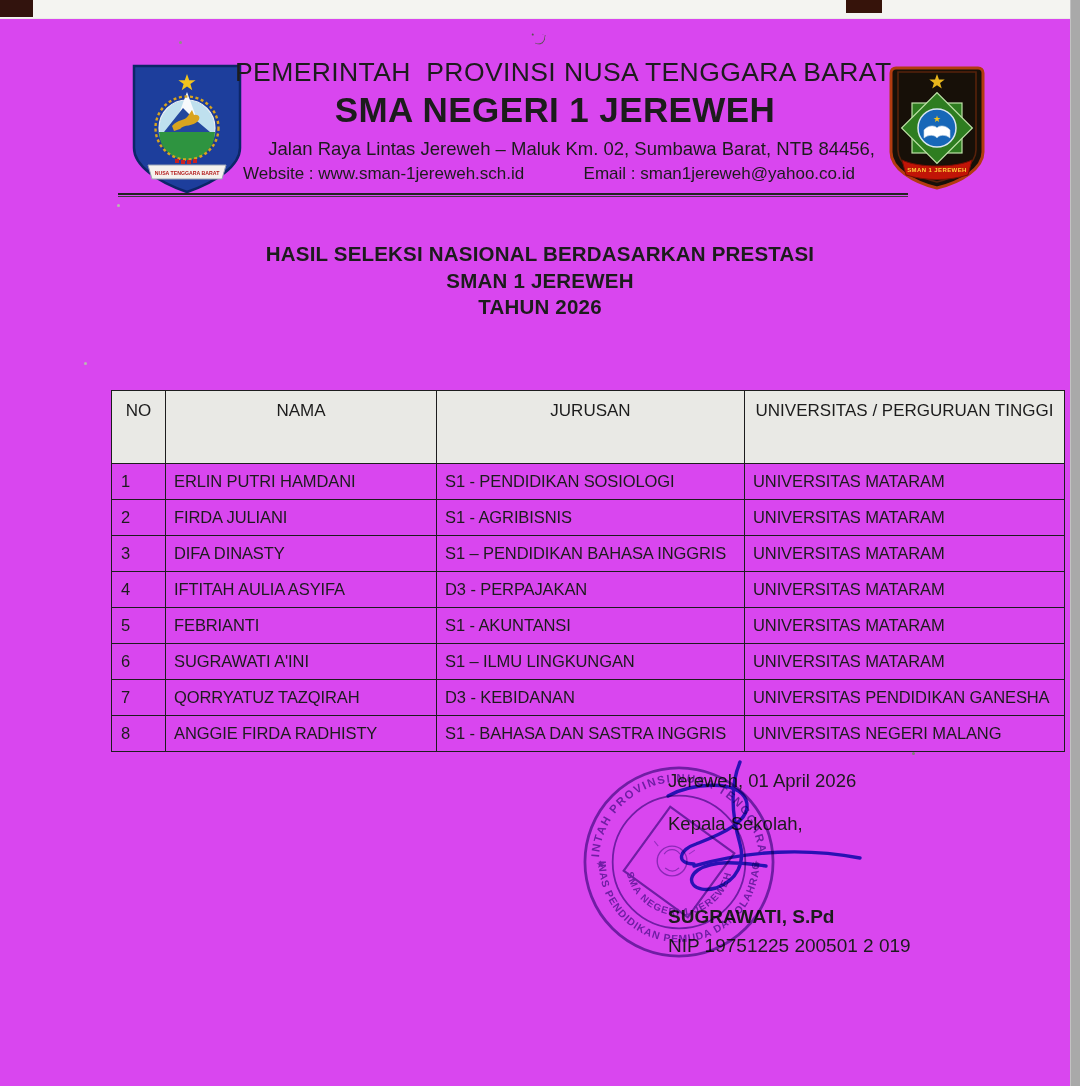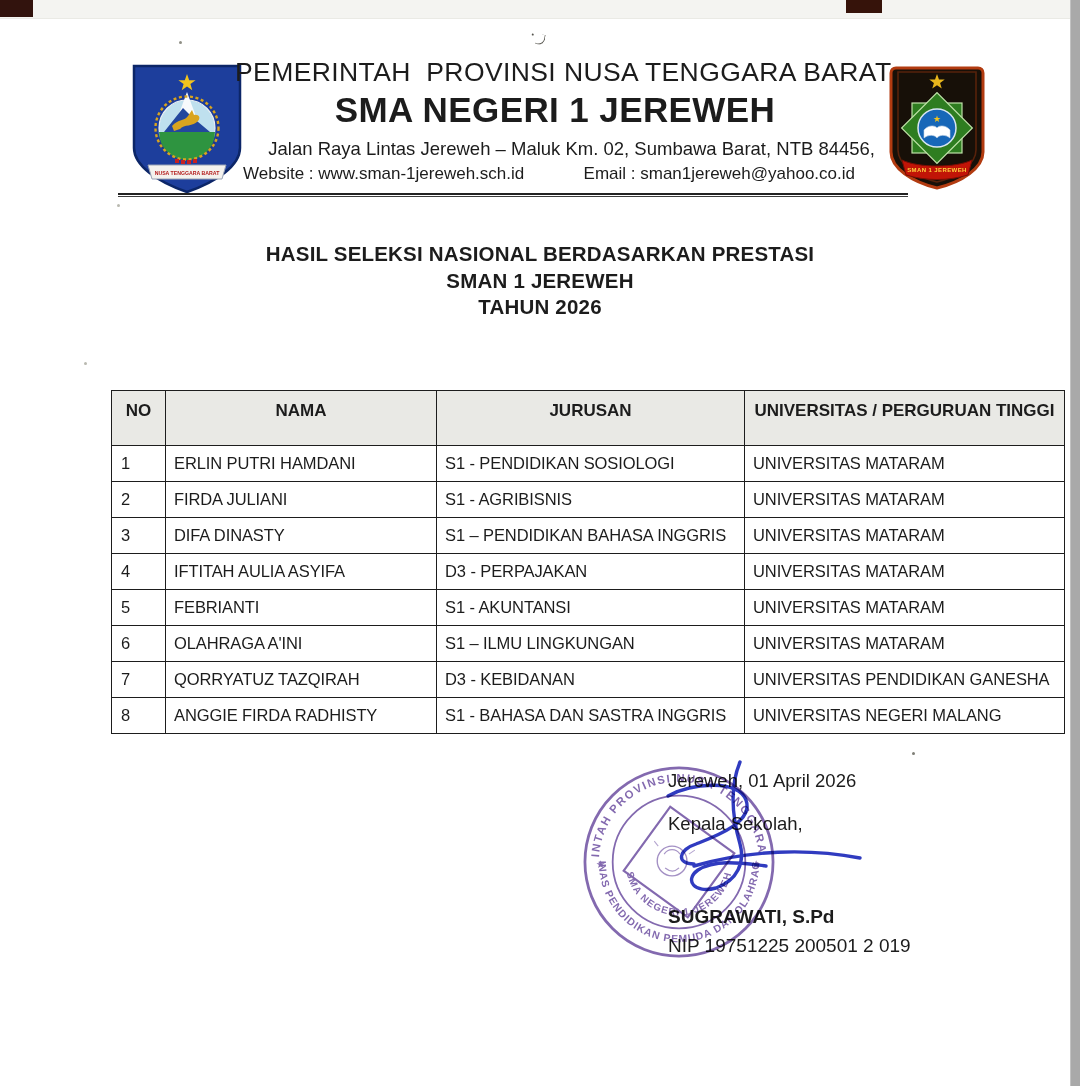--- a/index.html
+++ b/index.html
@@ -1,16 +1,16 @@
 <!DOCTYPE html>
 <html><head>
 <meta charset="utf-8">
 <style>
   html,body{margin:0;padding:0;background:#d9d9d6;}
-  .page{position:relative;width:1080px;height:1086px;background:#ffffff;overflow:hidden;
+  .page{position:relative;width:1080px;height:1086px;background:#d946ef;overflow:hidden;
         font-family:"Liberation Sans",sans-serif;color:#1c1c1c;}
   .top-band{position:absolute;top:0;left:0;right:0;height:18px;background:#f4f4f1;border-bottom:1px solid #eaeae5;}
   .corner-mark{position:absolute;top:0;}
   .corner-mark.left{left:0;width:33px;height:17px;background:#32130d;}
   .corner-mark.right{left:846px;width:36px;height:13px;background:#36130a;}
   .squiggle{position:absolute;left:536px;top:34px;width:8px;height:10px;
             border-right:1.7px solid #55544d;border-bottom:1.7px solid #55544d;
             border-radius:0 0 7px 0;transform:rotate(10deg);}
   .squiggle:after{content:"";position:absolute;left:-5px;top:1px;width:2px;height:2px;border-radius:50%;background:#55544d;}
   .dot{position:absolute;border-radius:50%;background:#b9b9b0;}
@@ -33,22 +33,22 @@
   .rule{position:absolute;left:118px;top:193px;width:790px;height:1px;
         border-top:2px solid #222;border-bottom:1px solid #3c3c3c;}
 
   
   .title{position:absolute;left:0;top:241px;width:1080px;text-align:center;
          font-weight:bold;font-size:20.5px;line-height:26.5px;letter-spacing:.2px;}
 
   
   table.results{position:absolute;left:111px;top:390px;border-collapse:collapse;table-layout:fixed;}
   .results th,.results td{border:1.6px solid #1d1d1d;overflow:hidden;white-space:nowrap;}
-  .results th{background:#e9e9e5;font-size:17px;font-weight:bold;text-align:center;
-              vertical-align:top;padding:8px 4px 0 4px;line-height:23px;height:55px;box-sizing:border-box;}
+  .results th{background:#e9e9e5;font-size:17px;font-weight:normal;text-align:center;
+              vertical-align:top;padding:8px 4px 0 4px;line-height:23px;height:73px;box-sizing:border-box;}
   .results td{font-size:16.5px;height:36px;vertical-align:middle;padding:0 8px;letter-spacing:-0.1px;box-sizing:border-box;}
   .results td:first-child{padding-left:9px;}
 
   
   .sig-date{position:absolute;left:668px;top:770px;font-size:18.5px;}
   .sig-role{position:absolute;left:668px;top:801px;font-size:18.5px;margin-top:12px;}
   .sig-name{position:absolute;left:668px;top:906px;font-size:19px;font-weight:bold;}
   .sig-nip{position:absolute;left:668px;top:935px;font-size:19px;}
   .stamp{position:absolute;left:580px;top:763px;mix-blend-mode:multiply;opacity:.85;}
   .ink{position:absolute;left:598px;top:752px;mix-blend-mode:multiply;}
@@ -161,21 +161,21 @@
           <td>UNIVERSITAS MATARAM</td>
         </tr>
         <tr>
           <td>5</td>
           <td>FEBRIANTI</td>
           <td>S1 - AKUNTANSI</td>
           <td>UNIVERSITAS MATARAM</td>
         </tr>
         <tr>
           <td>6</td>
-          <td>OLAHRAGA A'INI</td>
+          <td>SUGRAWATI A'INI</td>
           <td>S1 – ILMU LINGKUNGAN</td>
           <td>UNIVERSITAS MATARAM</td>
         </tr>
         <tr>
           <td>7</td>
           <td>QORRYATUZ TAZQIRAH</td>
           <td>D3 - KEBIDANAN</td>
           <td>UNIVERSITAS PENDIDIKAN GANESHA</td>
         </tr>
         <tr>

